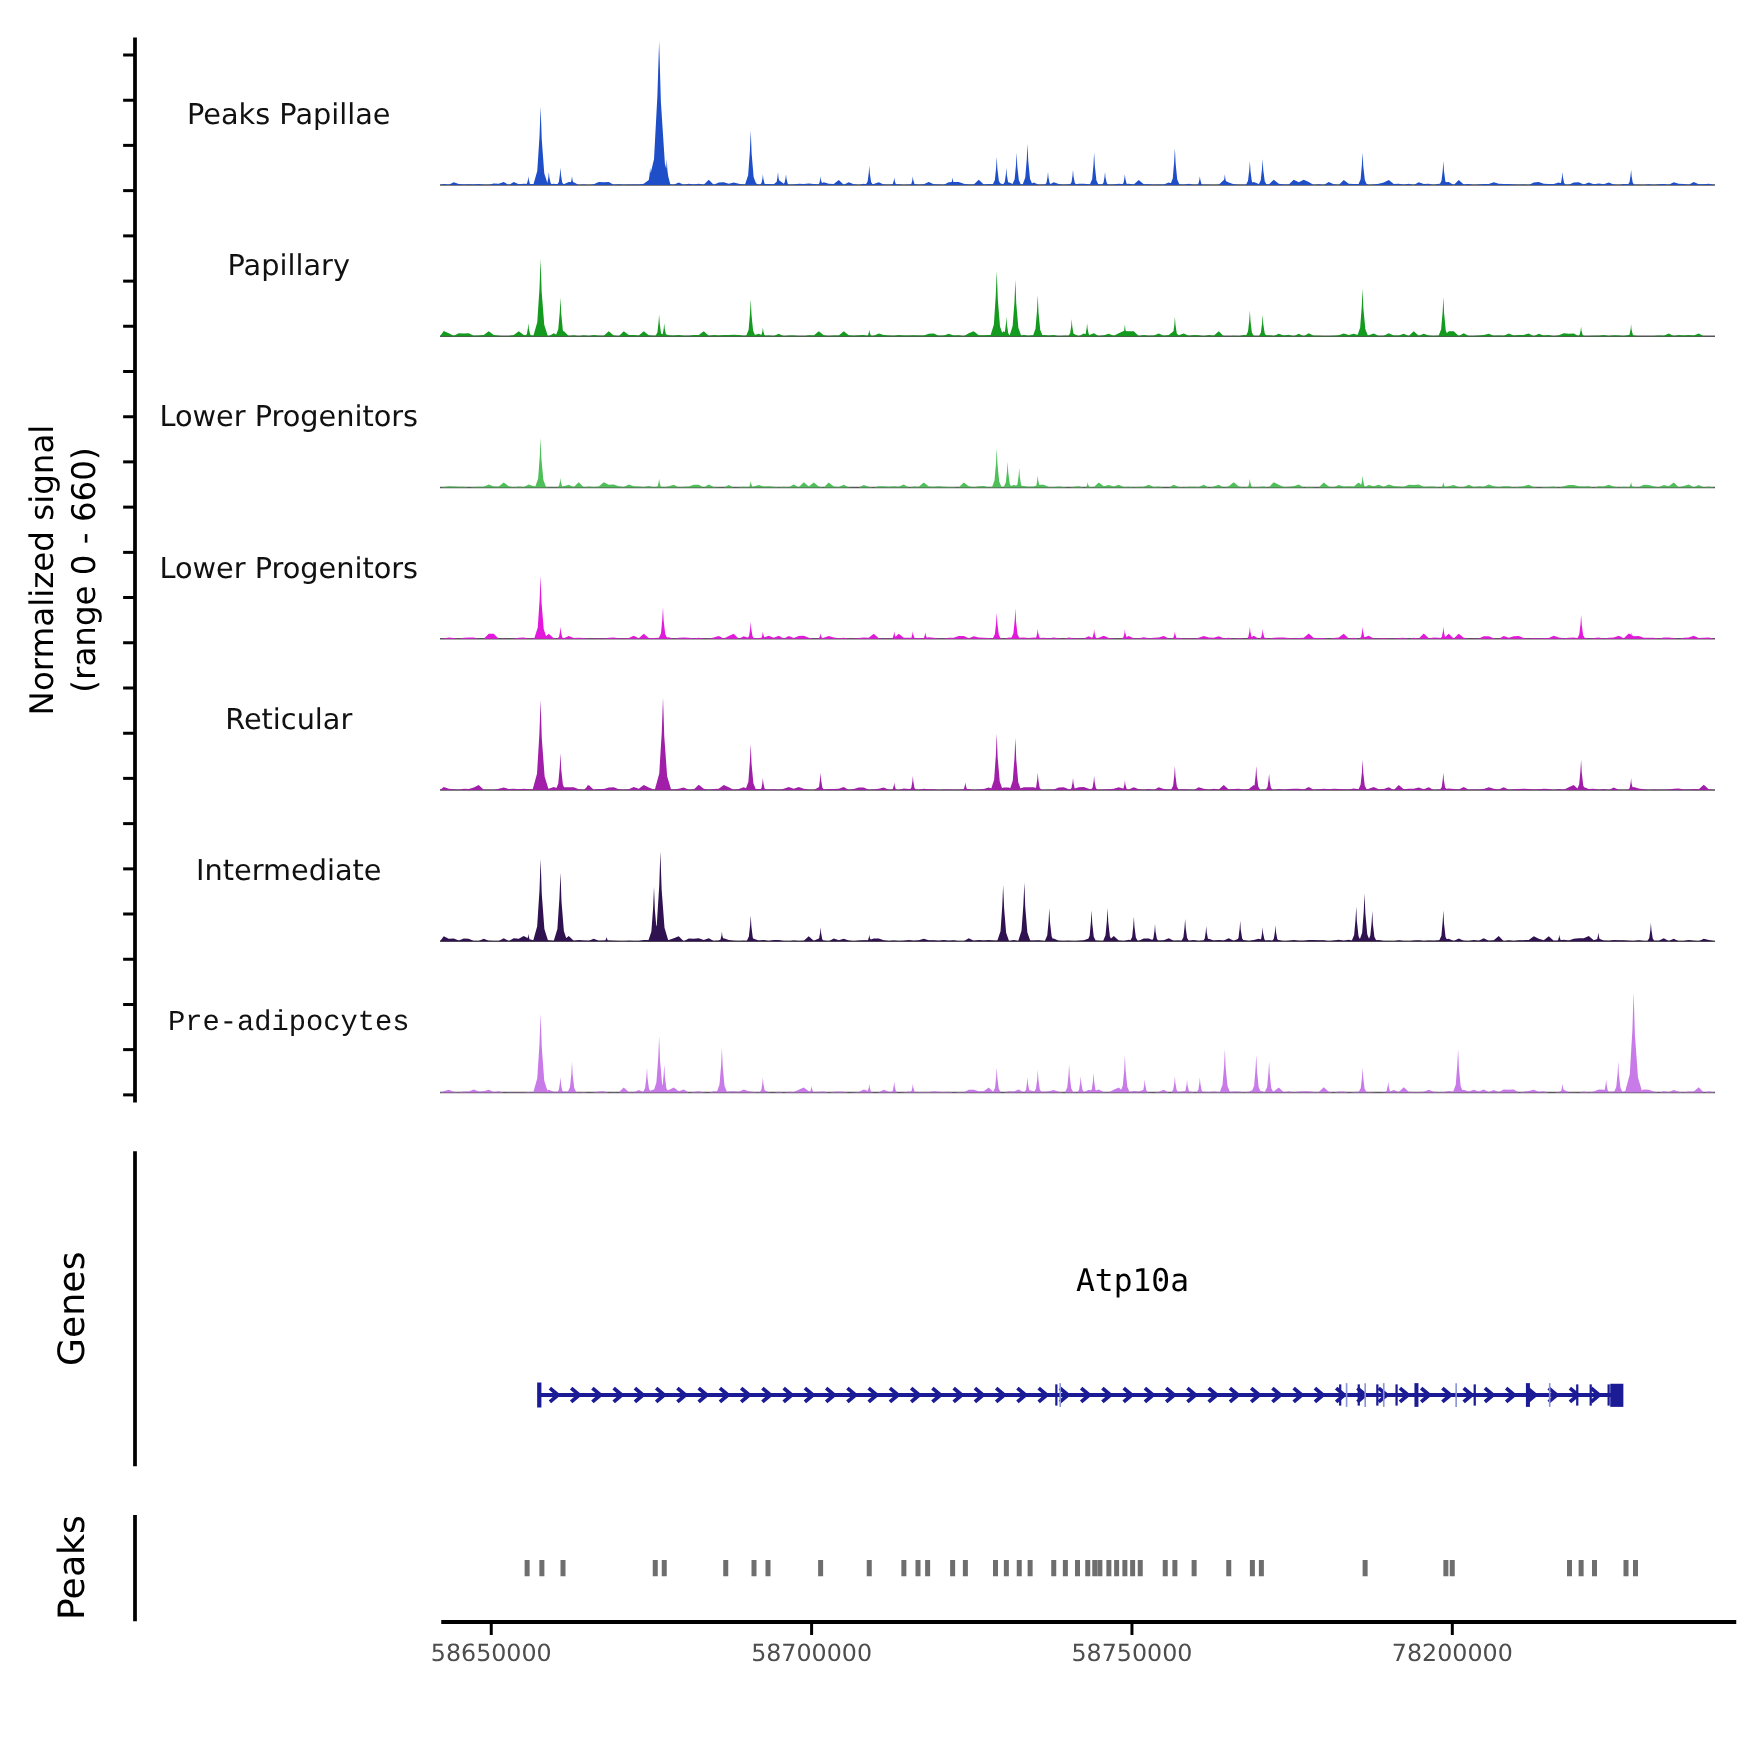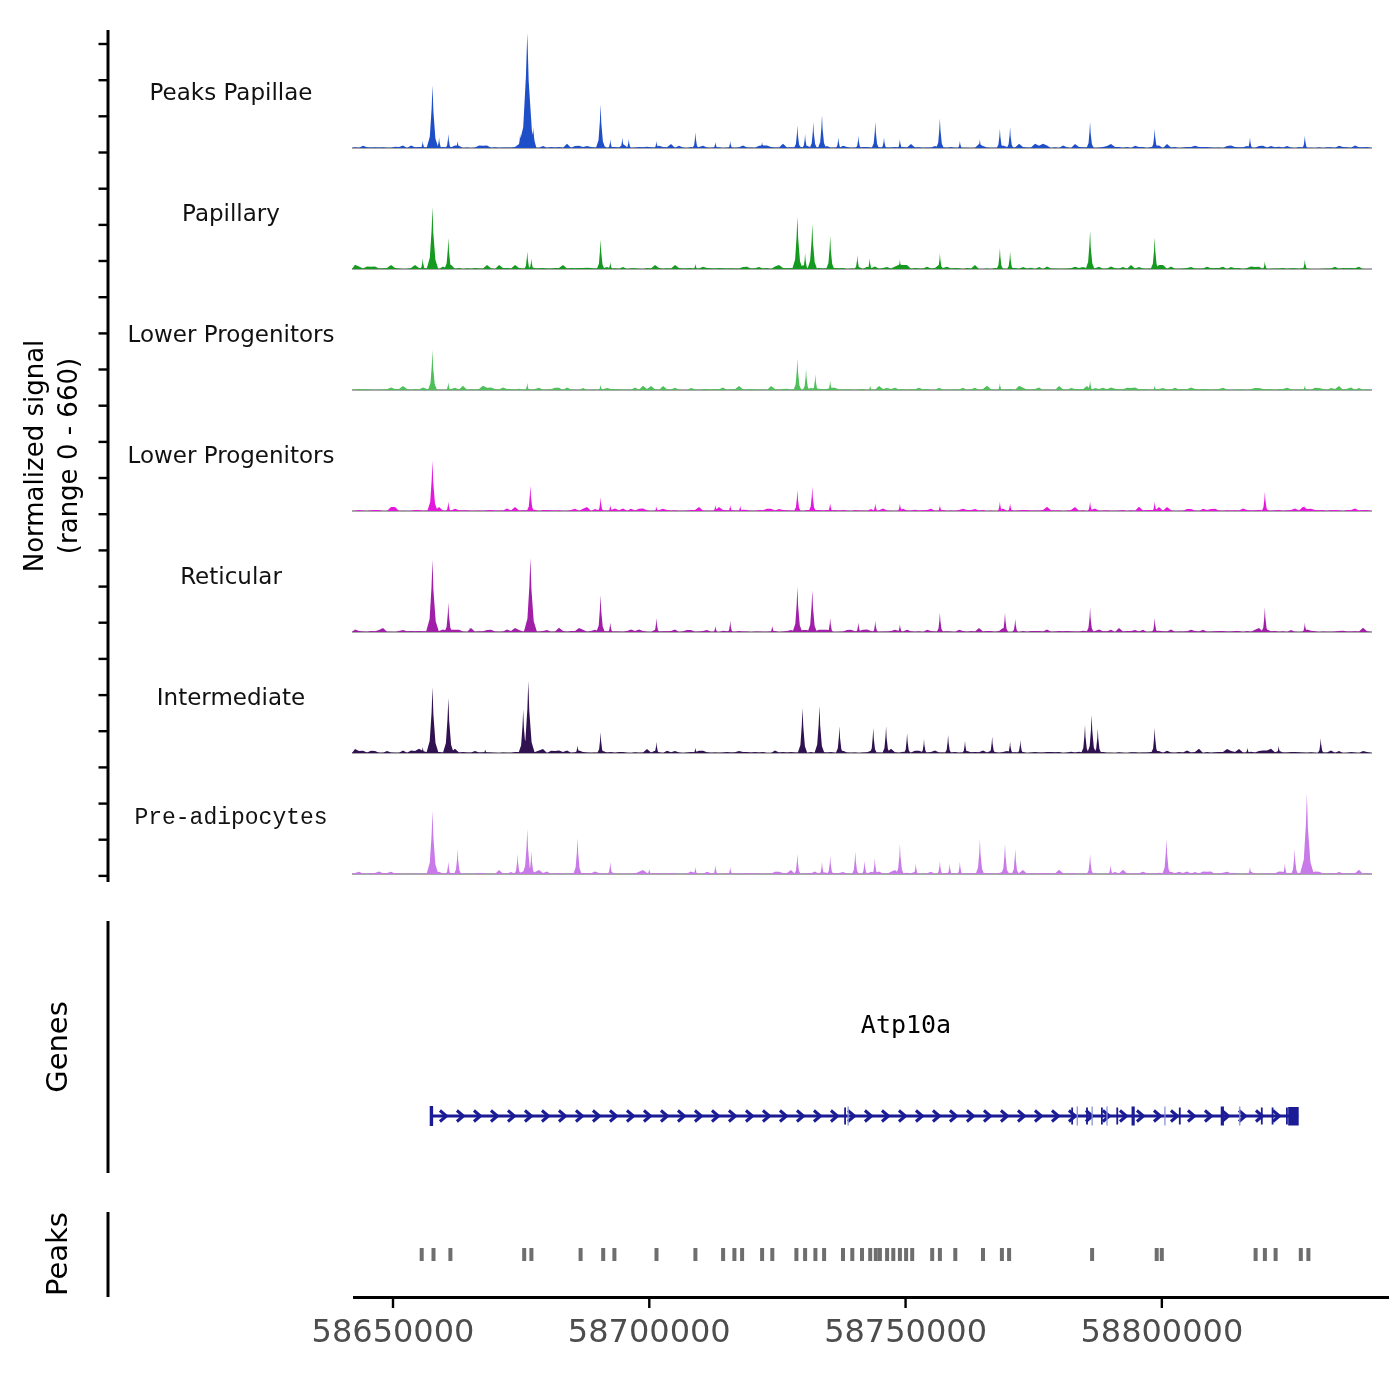--- a/index.html
+++ b/index.html
@@ -11,21 +11,21 @@
   .ylab span{display:block;}
   .seclab{position:absolute;transform:translate(-50%,-50%) rotate(-90deg);
           font-size:29px;color:#000;white-space:nowrap;}
   .seclab.genes{left:57px;top:1047px;}
   .seclab.peaks{left:57px;top:1254px;}
   .genename{position:absolute;left:866px;top:1024px;transform:translate(-50%,-50%);
             font-family:"DejaVu Sans Mono","Liberation Mono",monospace;font-size:25px;color:#000;margin-left:40px;}
   .xtitle{position:absolute;left:862px;top:1358px;transform:translate(-50%,-50%);
           font-size:30px;color:#000;white-space:nowrap;}
   .tracklabel{position:absolute;transform:translate(-50%,-50%);font-size:23px;color:#111;white-space:nowrap;}
-  .xticklabel{position:absolute;transform:translate(-50%,0);font-size:32px;color:#4d4d4d;white-space:nowrap;}
+  .xticklabel{position:absolute;transform:translate(-50%,0);font-size:19px;color:#4d4d4d;white-space:nowrap;}
 </style>
 </head>
 <body>
 
 <div class="fig">
   <svg id="plot" width="1400" height="1400">
       <line x1="108" y1="30" x2="108" y2="882" stroke="#000" stroke-width="3"></line>
       <line x1="98.5" y1="44.0" x2="108" y2="44.0" stroke="#000" stroke-width="2.4"></line>
       <line x1="98.5" y1="80.2" x2="108" y2="80.2" stroke="#000" stroke-width="2.4"></line>
       <line x1="98.5" y1="116.3" x2="108" y2="116.3" stroke="#000" stroke-width="2.4"></line>
@@ -202,15 +202,15 @@
       <div class="tracklabel" style="left: 231px; top: 334px;">Lower Progenitors</div>
       <div class="tracklabel" style="left: 231px; top: 455px;">Lower Progenitors</div>
       <div class="tracklabel" style="left: 231px; top: 576px;">Reticular</div>
       <div class="tracklabel" style="left: 231px; top: 697px;">Intermediate</div>
       <div class="tracklabel" style="left: 231px; top: 818px; font-family: Liberation Mono, monospace;">Pre-adipocytes</div>
     </div>
   <div id="xticks">
       <div class="xticklabel" style="left: 393.005px; top: 1312px;">58650000</div>
       <div class="xticklabel" style="left: 649.286px; top: 1312px; text-align: center;">58700000</div>
       <div class="xticklabel" style="left: 905.568px; top: 1312px;">58750000</div>
-      <div class="xticklabel" style="left: 1161.85px; top: 1312px;">58800000</div>
+      <div class="xticklabel" style="left: 1161.85px; top: 1312px;">78200000</div>
     </div>
 </div>
 
 </body></html>

